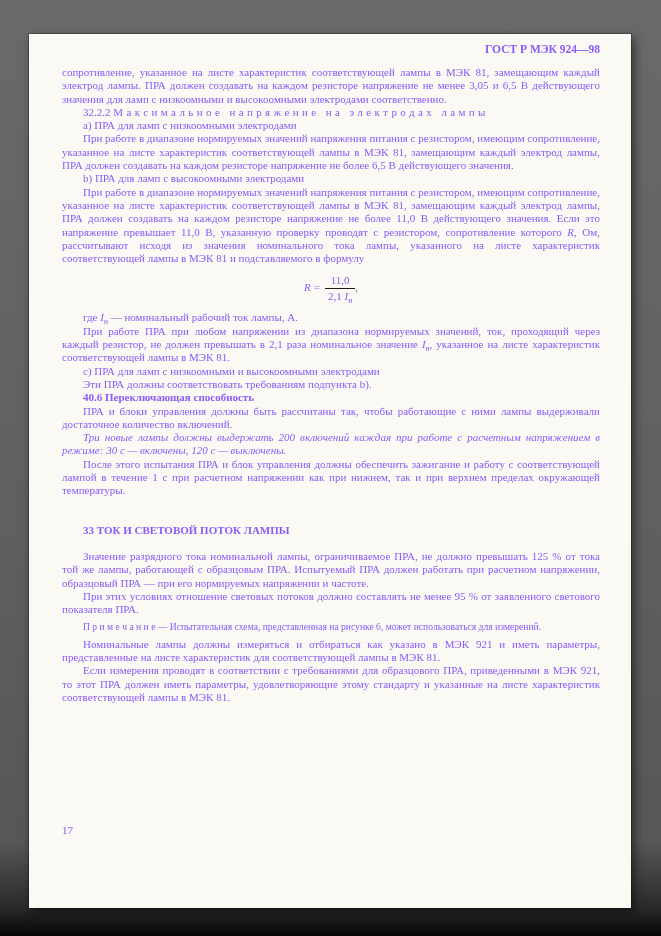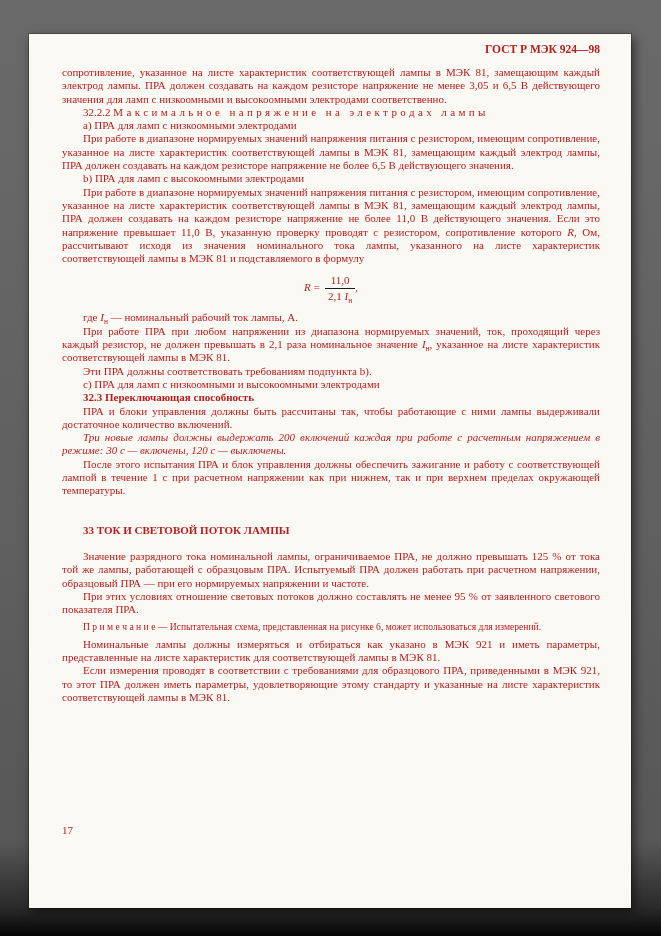--- a/index.html
+++ b/index.html
@@ -10,21 +10,21 @@
     overflow: hidden;
     background: linear-gradient(180deg, #6a6a6a 0%, #606060 55%, #575757 90%, #2a2a2a 97%, #050505 100%);
     font-family: "Liberation Serif", "DejaVu Serif", serif;
   }
   .page {
     position: absolute; left: 29px; top: 34px;
     width: 602px; height: 874px;
     background: #faf9f4;
     box-shadow: 3px 4px 10px rgba(0,0,0,0.55), 0 0 0 1px rgba(0,0,0,0.25);
     padding: 9px 31px 0 33px;
-    color: #b91c1c;
+    color: #8b5cf6;
   }
   .doc-header {
     text-align: right;
     font-weight: bold;
     font-size: 11.5px;
     line-height: 13px;
     margin: 0 0 10px 0;
   }
   .doc-body {
     font-size: 11px;
@@ -88,25 +88,25 @@
     <p>b) ПРА для ламп с высокоомными электродами</p>
 
     <p><span>При работе в диапазоне нормируемых значений напряжения питания с резистором, имеющим сопротивление, указанное на листе характеристик соответствующей лампы в МЭК 81, замещающим каждый электрод лампы, ПРА должен создавать на каждом резисторе напряжение не более 11,0 В действующего значения. Если это напряжение превышает 11,0 В, указанную проверку проводят с резистором, сопротивление которого </span><span class="mvar">R</span><span>, Ом, рассчитывают исходя из значения номинального тока лампы, указанного на листе характеристик соответствующей лампы в МЭК 81 и подставляемого в формулу</span></p>
 
     <p class="formula-row"><span class="mvar">R</span><span class="formula-eq">=</span><span class="frac"><span class="num">11,0</span><span class="den"><span>2,1 </span><span class="mvar">I</span><sub>н</sub></span></span><span>,</span></p>
 
     <p><span>где </span><span class="mvar">I</span><sub>н</sub><span> — номинальный рабочий ток лампы, А.</span></p>
 
     <p><span>При работе ПРА при любом напряжении из диапазона нормируемых значений, ток, проходящий через каждый резистор, не должен превышать в 2,1 раза номинальное значение </span><span class="mvar">I</span><sub>н</sub><span>, указанное на листе характеристик соответствующей лампы в МЭК 81.</span></p>
 
+    <p>c) ПРА для ламп с низкоомными и высокоомными электродами</p>
+
     <p>Эти ПРА должны соответствовать требованиям подпункта b).</p>
 
-    <p>c) ПРА для ламп с низкоомными и высокоомными электродами</p>
-
-    <p class="subsection-heading">32.3 Переключающая способность</p>
+    <p class="subsection-heading">40.6 Переключающая способность</p>
 
     <p>ПРА и блоки управления должны быть рассчитаны так, чтобы работающие с ними лампы выдерживали достаточное количество включений.</p>
 
 
     <p class="italic">Три новые лампы должны выдержать 200 включений каждая при работе с расчетным напряжением в режиме: 30 с — включены, 120 с — выключены.</p>
 
 
     <p>После этого испытания ПРА и блок управления должны обеспечить зажигание и работу с соответствующей лампой в течение 1 с при расчетном напряжении как при нижнем, так и при верхнем пределах окружающей температуры.</p>
 
     <p class="section-heading">33 ТОК И СВЕТОВОЙ ПОТОК ЛАМПЫ</p>

